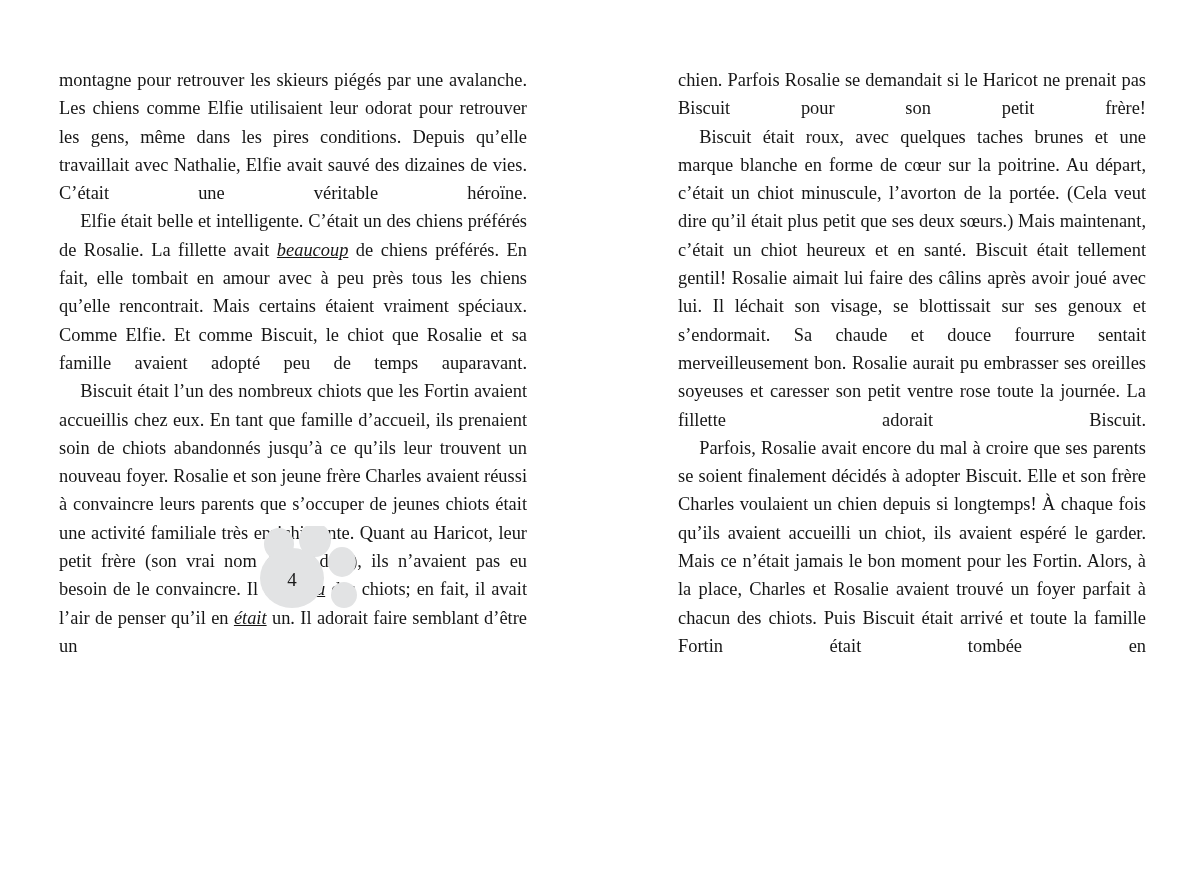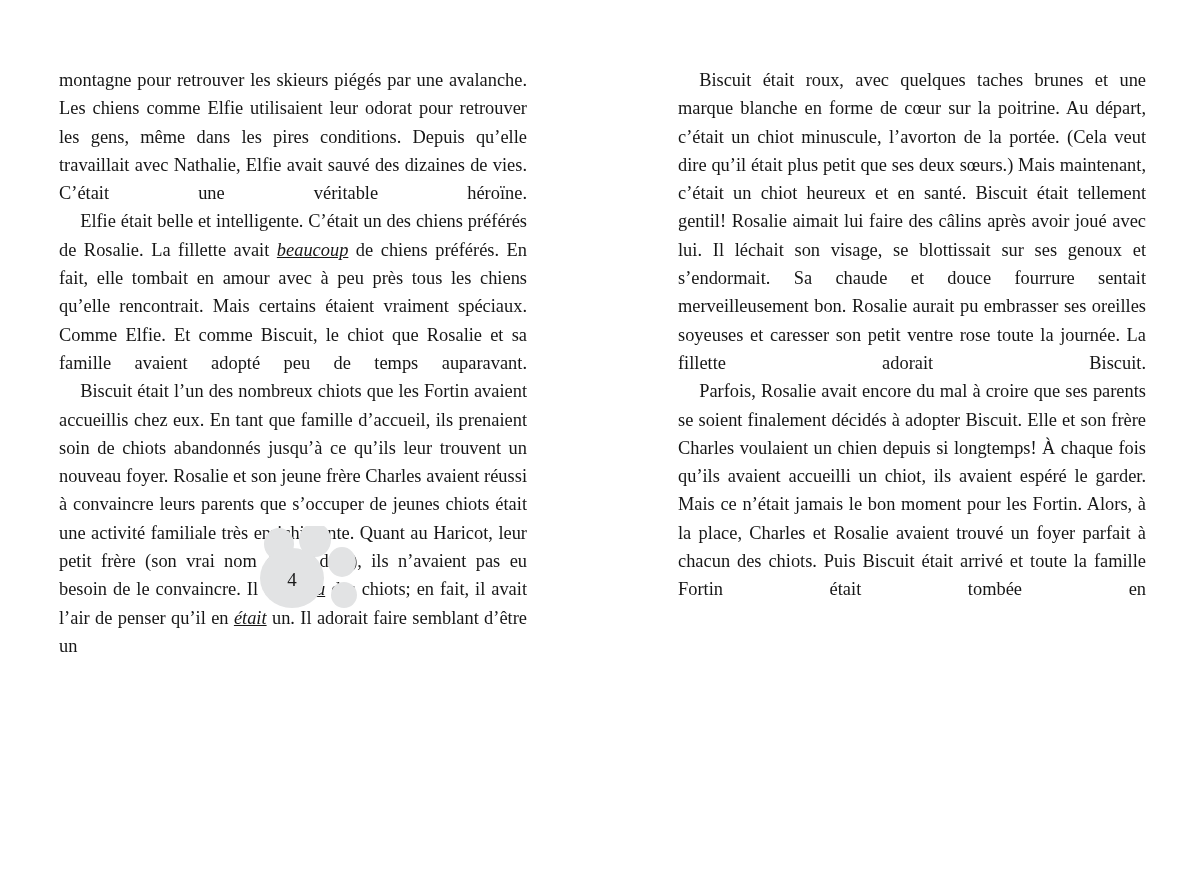--- a/index.html
+++ b/index.html
@@ -112,20 +112,21 @@
         <text class="folio-num" x="49" y="53" id="L-folio">4</text>
       </svg>
     </div>
 
   </div>
 
   <div class="page page-right">
 
     <div class="text-block">
 
+      <p class="para cont full-justify" id="R-p1">chien. Parfois Rosalie se demandait si le Haricot ne prenait pas Biscuit pour son petit frère!</p>
 
       <p class="para full-justify" id="R-p2">Biscuit était roux, avec quelques taches brunes et une marque blanche en forme de cœur sur la poitrine. Au départ, c’était un chiot minuscule, l’avorton de la portée. (Cela veut dire qu’il était plus petit que ses deux sœurs.) Mais maintenant, c’était un chiot heureux et en santé. Biscuit était tellement gentil! Rosalie aimait lui faire des câlins après avoir joué avec lui. Il léchait son visage, se blottissait sur ses genoux et s’endormait. Sa chaude et douce fourrure sentait merveilleusement bon. Rosalie aurait pu embrasser ses oreilles soyeuses et caresser son petit ventre rose toute la journée. La fillette adorait Biscuit.</p>
 
       <p class="para full-justify" id="R-p3">Parfois, Rosalie avait encore du mal à croire que ses parents se soient finalement décidés à adopter Biscuit. Elle et son frère Charles voulaient un chien depuis si longtemps! À chaque fois qu’ils avaient accueilli un chiot, ils avaient espéré le garder. Mais ce n’était jamais le bon moment pour les Fortin. Alors, à la place, Charles et Rosalie avaient trouvé un foyer parfait à chacun des chiots. Puis Biscuit était arrivé et toute la famille Fortin était tombée en</p>
 
     </div>
 
   </div>
 
 </div>

